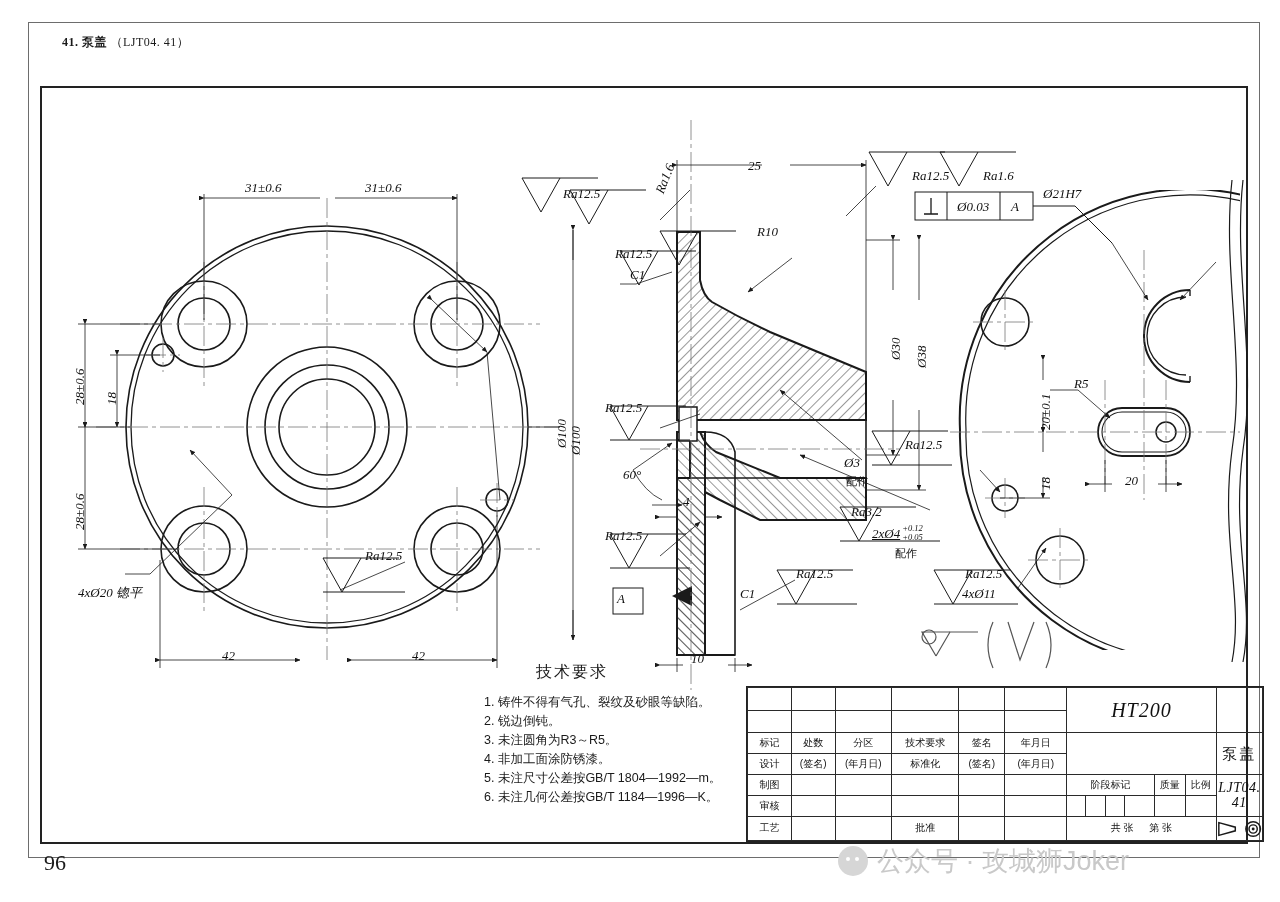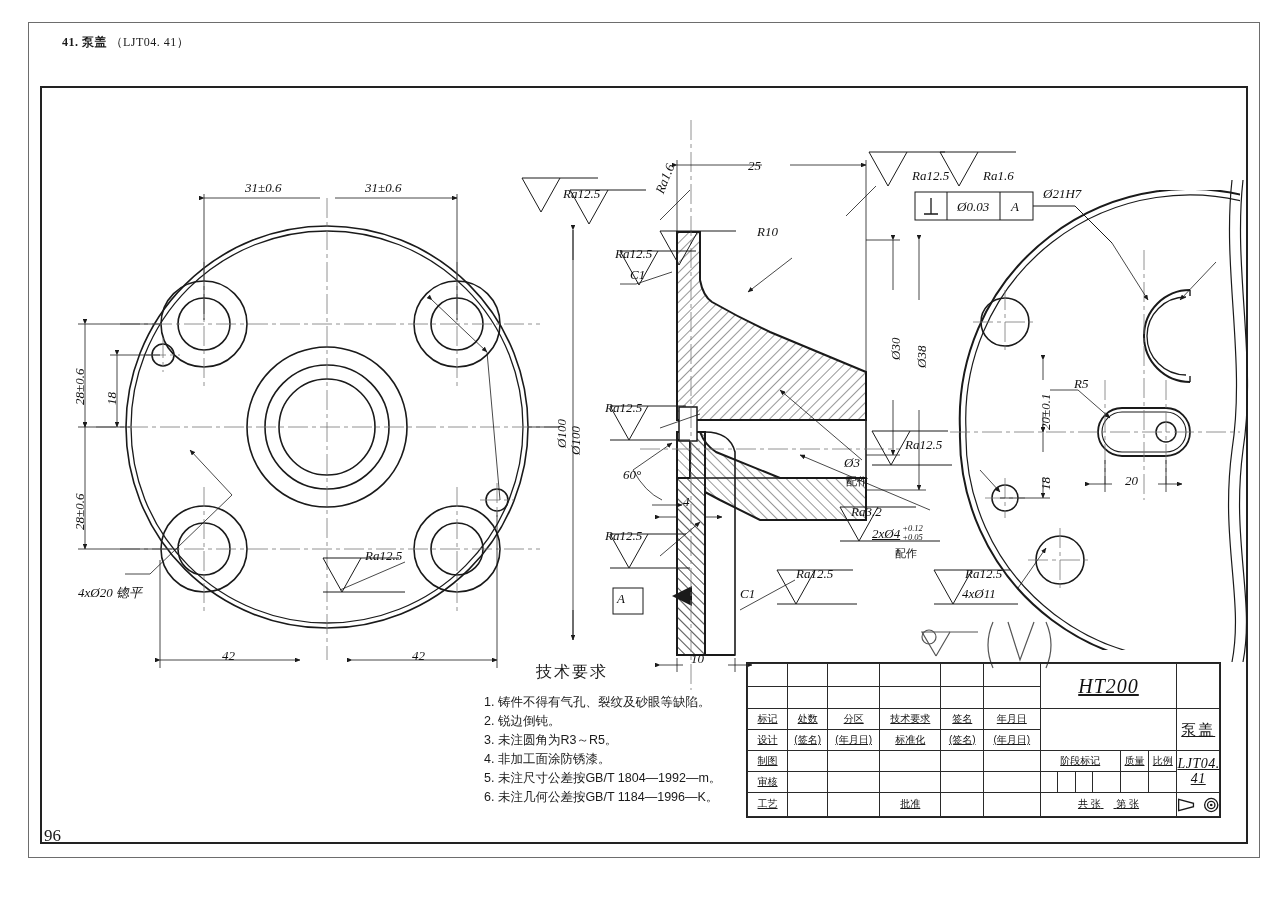--- a/index.html
+++ b/index.html
@@ -29,37 +29,37 @@
        font-size:13px;white-space:nowrap;color:#111;}
   .lbl.cn{font-style:normal;font-family:Liberation Mono, monospace;}
   .lbl.v{transform-origin:0 0;}
 
   .tech-title{position:absolute;font-size:16px;font-family:"Liberation Sans",sans-serif;
       font-weight:500;letter-spacing:2px;}
   .tech-item{position:absolute;font-size:12.5px;white-space:nowrap;
       font-family:"Liberation Sans",sans-serif;}
 
   
-  .tb{position:absolute;left:746px;top:662px;width:475px;height:156px;
-      border:1.4px solid #222;box-sizing:border-box;background:transparent;text-decoration:underline;}
+  .tb{position:absolute;left:746px;top:686px;width:518px;height:156px;
+      border:1.4px solid #222;box-sizing:border-box;background:transparent;}
   .tb table{border-collapse:collapse;width:100%;height:100%;table-layout:fixed;}
   .tb td{border:.8px solid #2a2a2a;font-size:10px;text-align:center;
          font-family:"Liberation Sans",sans-serif;padding:0;line-height:1.05;
          color:#111;}
   .tb td.material{font-family:"Liberation Serif",serif;font-style:italic;
          font-size:20px;letter-spacing:1px;}
   .tb td.partname{font-family:"Liberation Sans",sans-serif;font-size:15px;
          letter-spacing:2px;}
   .tb td.partcode{font-family:"Liberation Serif",serif;font-style:italic;
          font-size:14px;letter-spacing:.5px;}
   .tb td.blank{}
   .proj{display:flex;align-items:center;justify-content:center;gap:7px;height:100%;}
 
   
-  .pageno{position:absolute;left:44px;top:826px;font-size:17px;
+  .pageno{position:absolute;left:44px;top:850px;font-size:22px;
       font-family:"Liberation Serif",serif;}
 
   
   .wm{position:absolute;left:838px;top:843px;display:flex;align-items:center;
       gap:9px;color:#c9c9c9;font-size:27px;font-family:"Liberation Sans",sans-serif;
       white-space:nowrap;}
   .wm .wicon{width:30px;height:30px;border-radius:50%;background:#d6d6d6;
       position:relative;flex:0 0 auto;}
   .wm .wicon:before,.wm .wicon:after{content:"";position:absolute;width:4px;height:4px;
       border-radius:50%;background:#fff;top:11px;}
@@ -534,14 +534,18 @@
             </svg>
           </div>
         </td>
       </tr>
     </tbody>
       </table>
   </div>
 
   <div class="pageno">96</div>
 
+  <div class="wm">
+    <span class="wicon"></span>
+    <span>公众号 · 攻城狮Joker</span>
+  </div>
 
 </div>
 
 </body></html>

